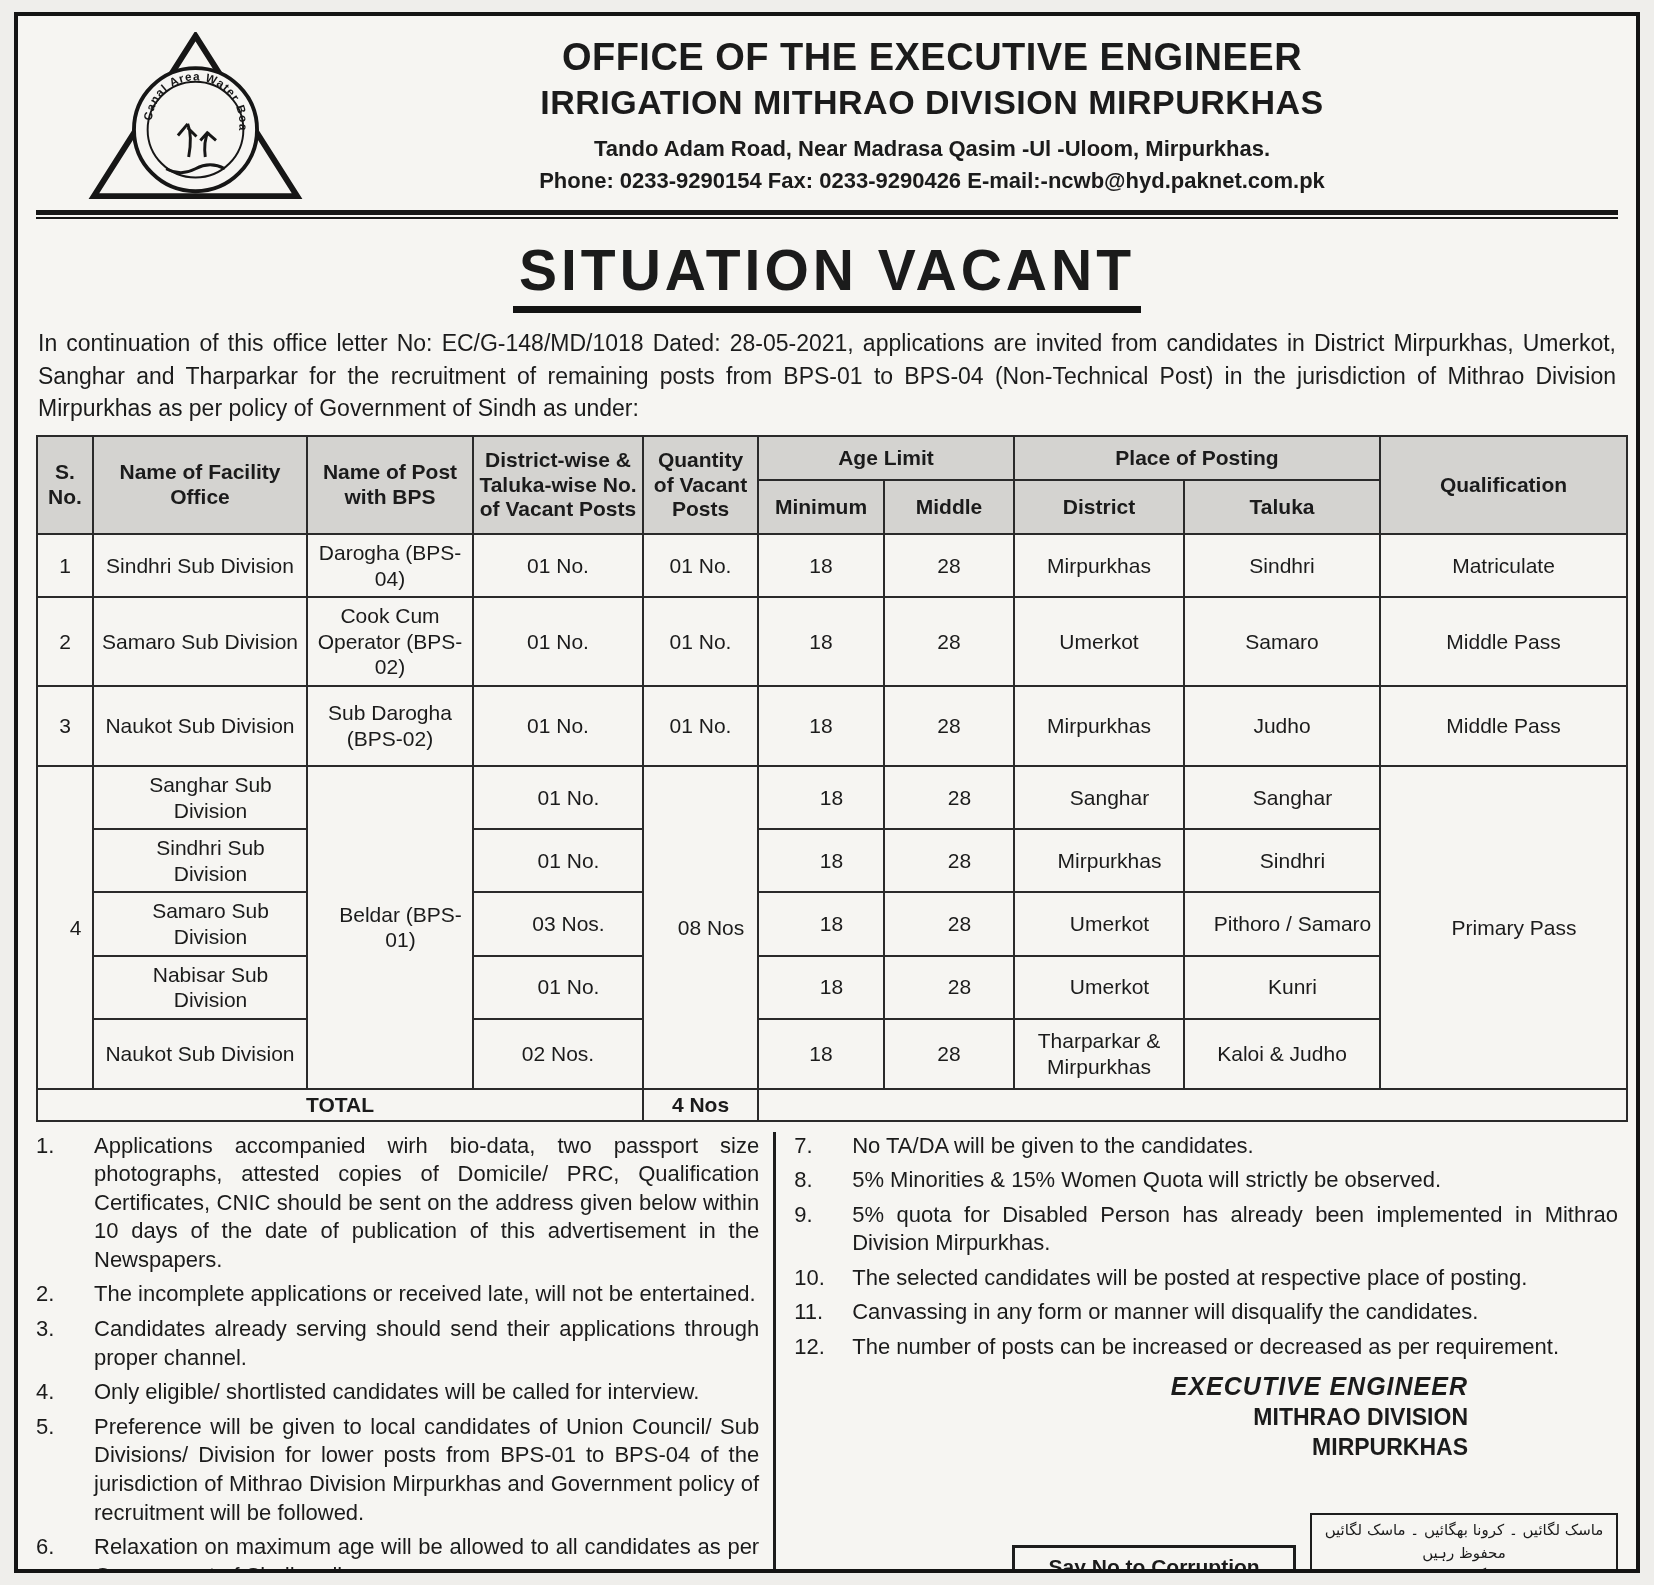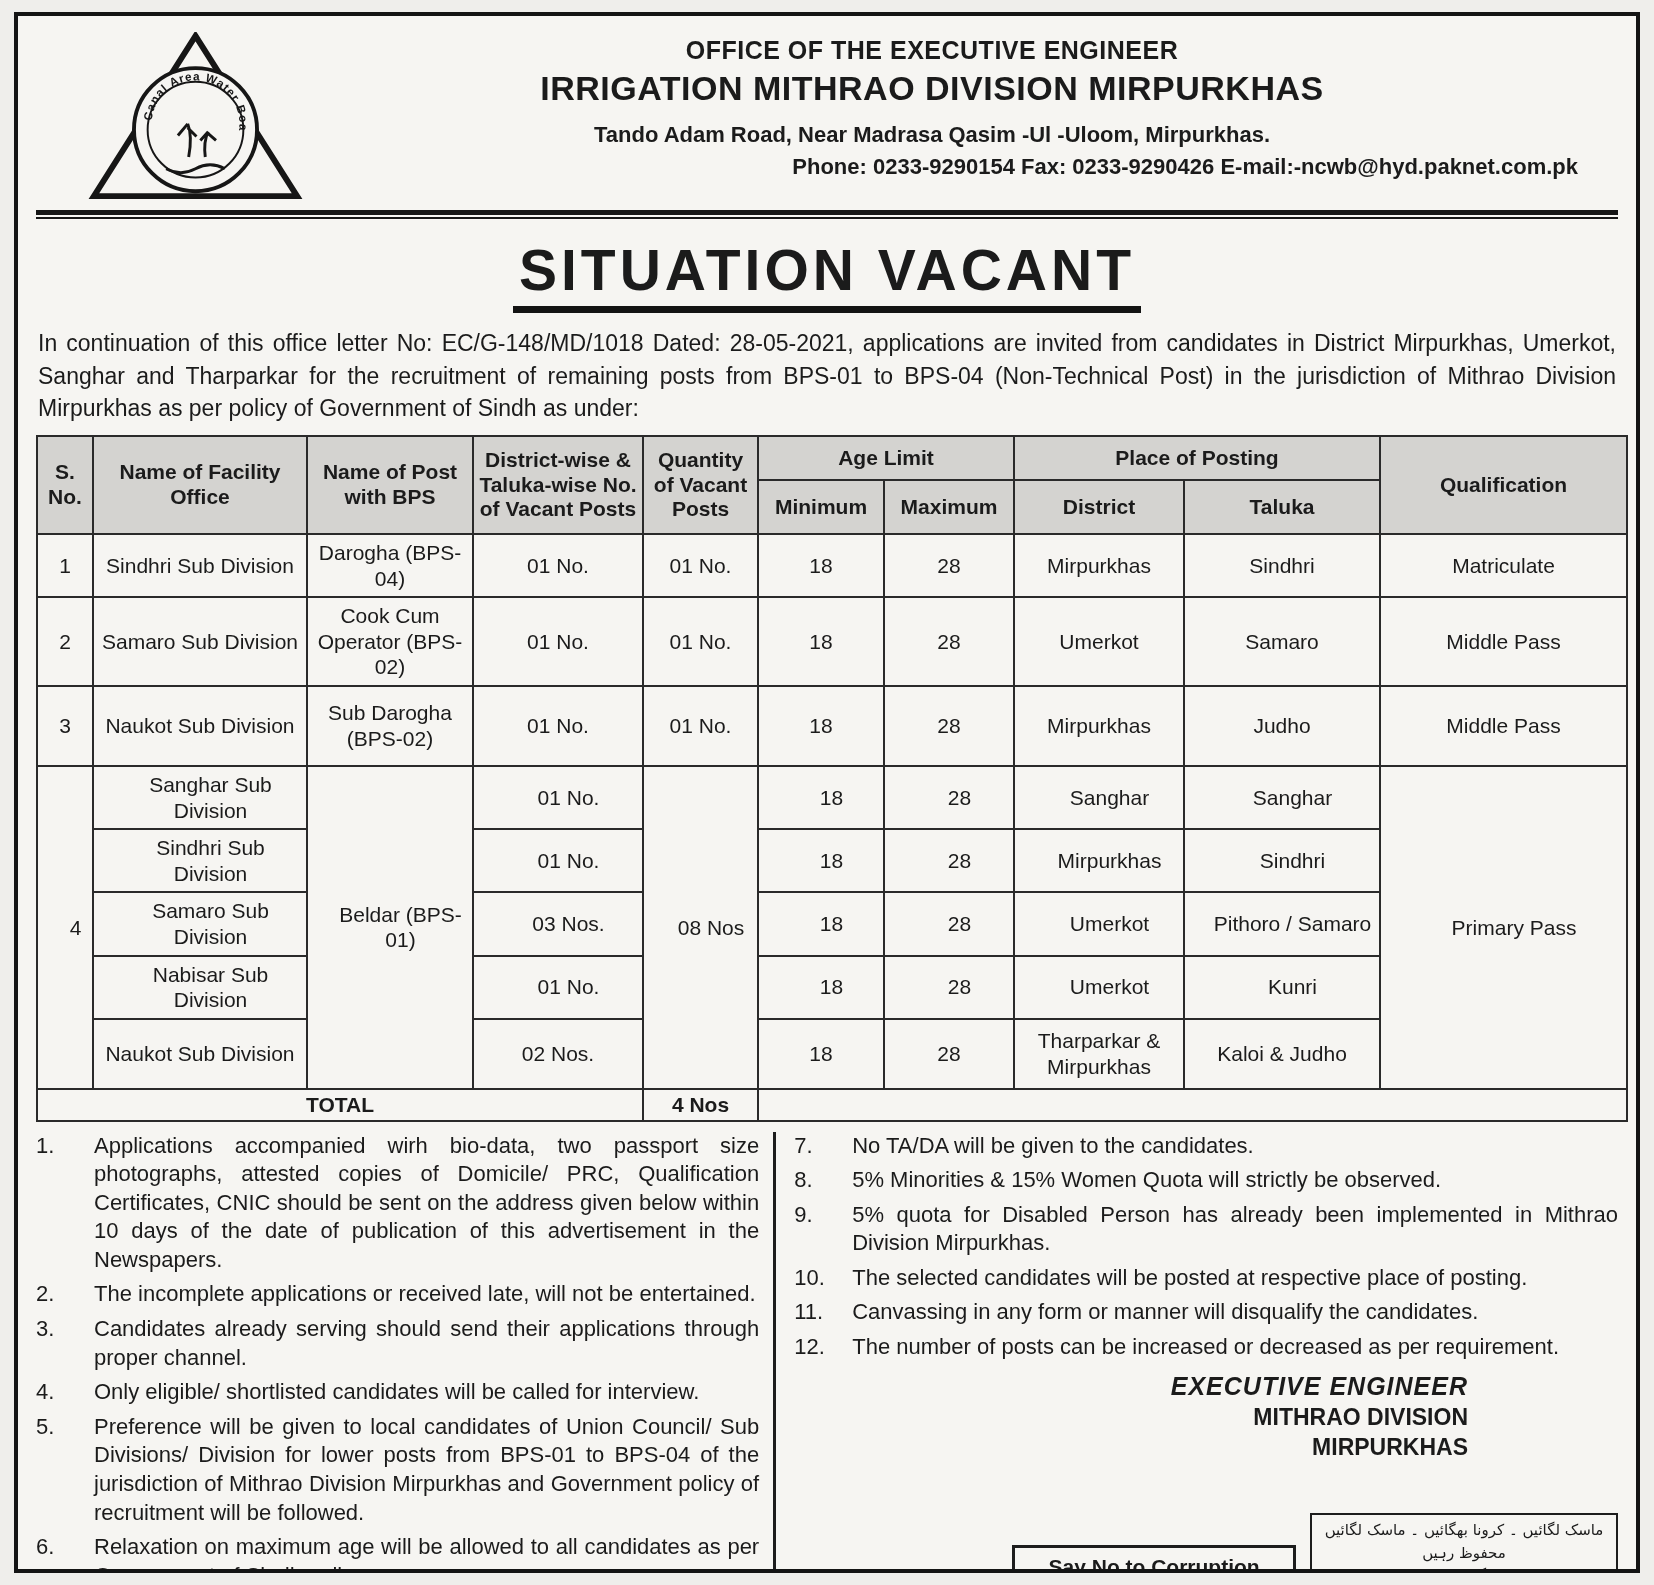--- a/index.html
+++ b/index.html
@@ -17,24 +17,24 @@
     border:4px solid #141414;
     background:#f6f5f2;
     padding:14px 18px 0 18px;
     overflow:hidden;
   }
 
   
   .masthead { position:relative; min-height:172px; }
   .logo { position:absolute; left:52px; top:2px; width:215px; height:168px; }
   .masthead-text { text-align:center; padding-left:250px; padding-right:40px; padding-top:6px; }
-  .org1 { font-size:25px; font-weight:bold; letter-spacing:.5px; }
+  .org1 { font-size:38px; font-weight:bold; letter-spacing:.5px; }
   .org2 { font-size:34px; font-weight:bold; letter-spacing:.5px; margin-top:4px; }
   .addr { font-size:22px; font-weight:bold; margin-top:14px; }
-  .contact { font-size:22px; font-weight:bold; margin-top:6px;text-align:right; }
+  .contact { font-size:22px; font-weight:bold; margin-top:6px; }
 
   .rule { border-top:5px solid #161616; border-bottom:2px solid #161616; height:9px; margin-top:8px; }
 
   
   .title-wrap { text-align:center; margin:18px 0 10px 0; }
   .title {
     display:inline-block;
     font-size:57px; font-weight:bold; letter-spacing:4px;
     border-bottom:7px solid #131313; padding:0 6px 3px 6px;
   }
@@ -140,21 +140,21 @@
         <th rowspan="2">Name of  Facility Office</th>
         <th rowspan="2">Name of Post with BPS</th>
         <th rowspan="2">District-wise &amp; Taluka-wise No. of Vacant Posts</th>
         <th rowspan="2">Quantity of Vacant Posts</th>
         <th colspan="2">Age Limit</th>
         <th colspan="2">Place of Posting</th>
         <th rowspan="2">Qualification</th>
       </tr>
       <tr class="hrow2">
         <th>Minimum</th>
-        <th>Maximum</th>
+        <th>Middle</th>
         <th>District</th>
         <th>Taluka</th>
       </tr>
 
       <tr class="body1">
         <td>1</td>
         <td>Sindhri Sub Division</td>
         <td>Darogha (BPS-04)</td>
         <td>01 No.</td>
         <td>01 No.</td>

